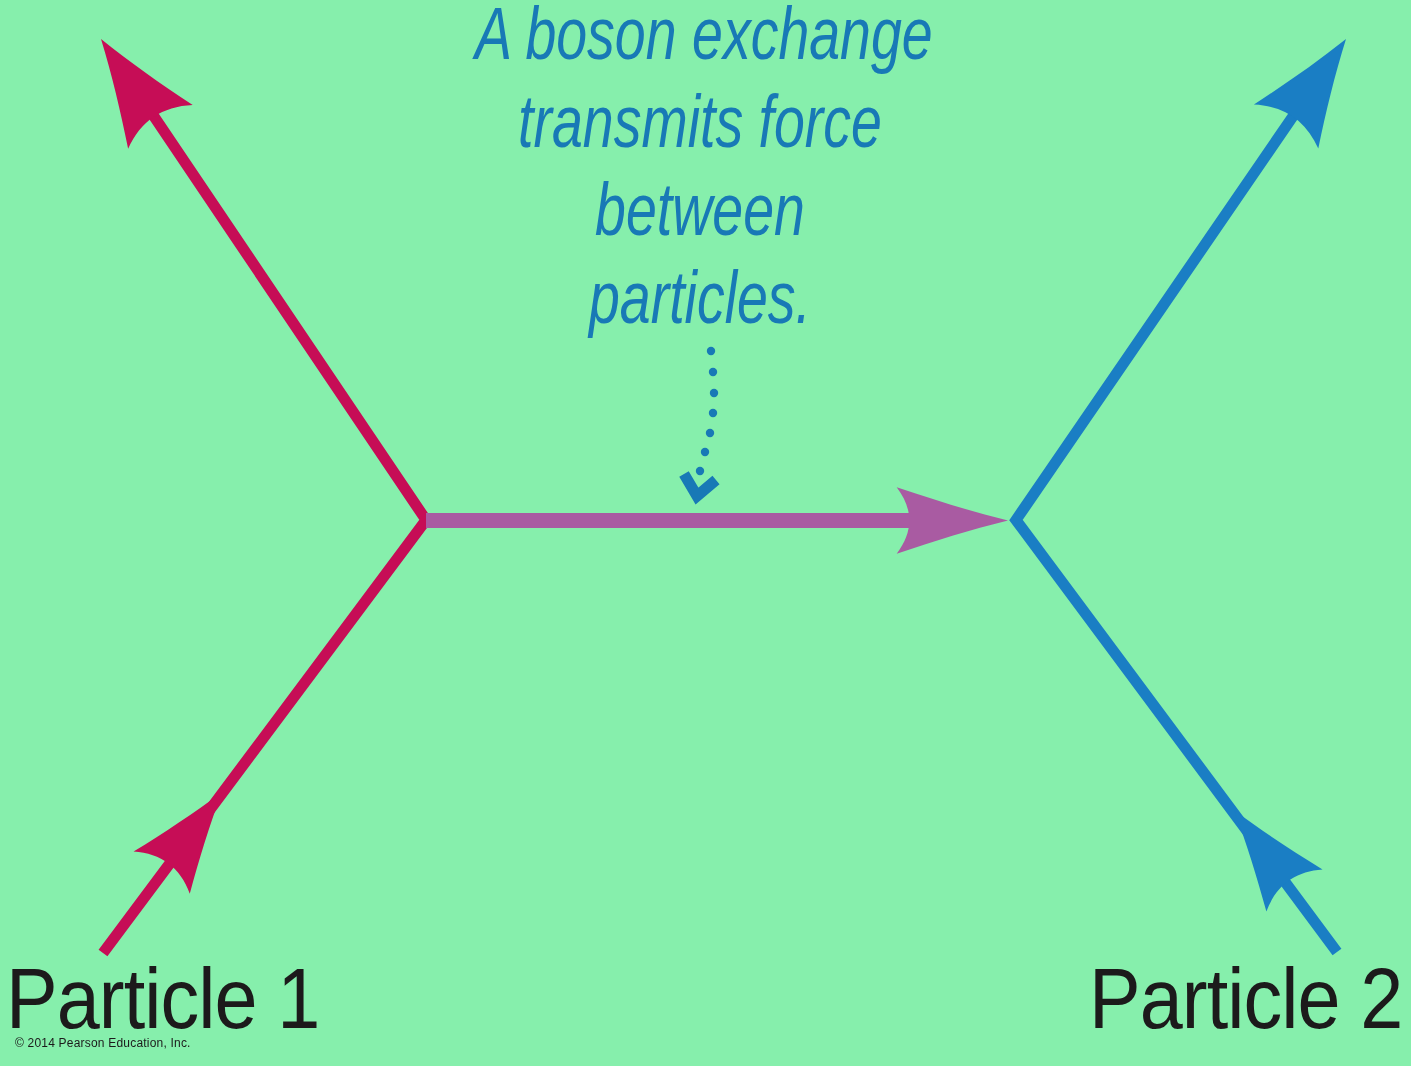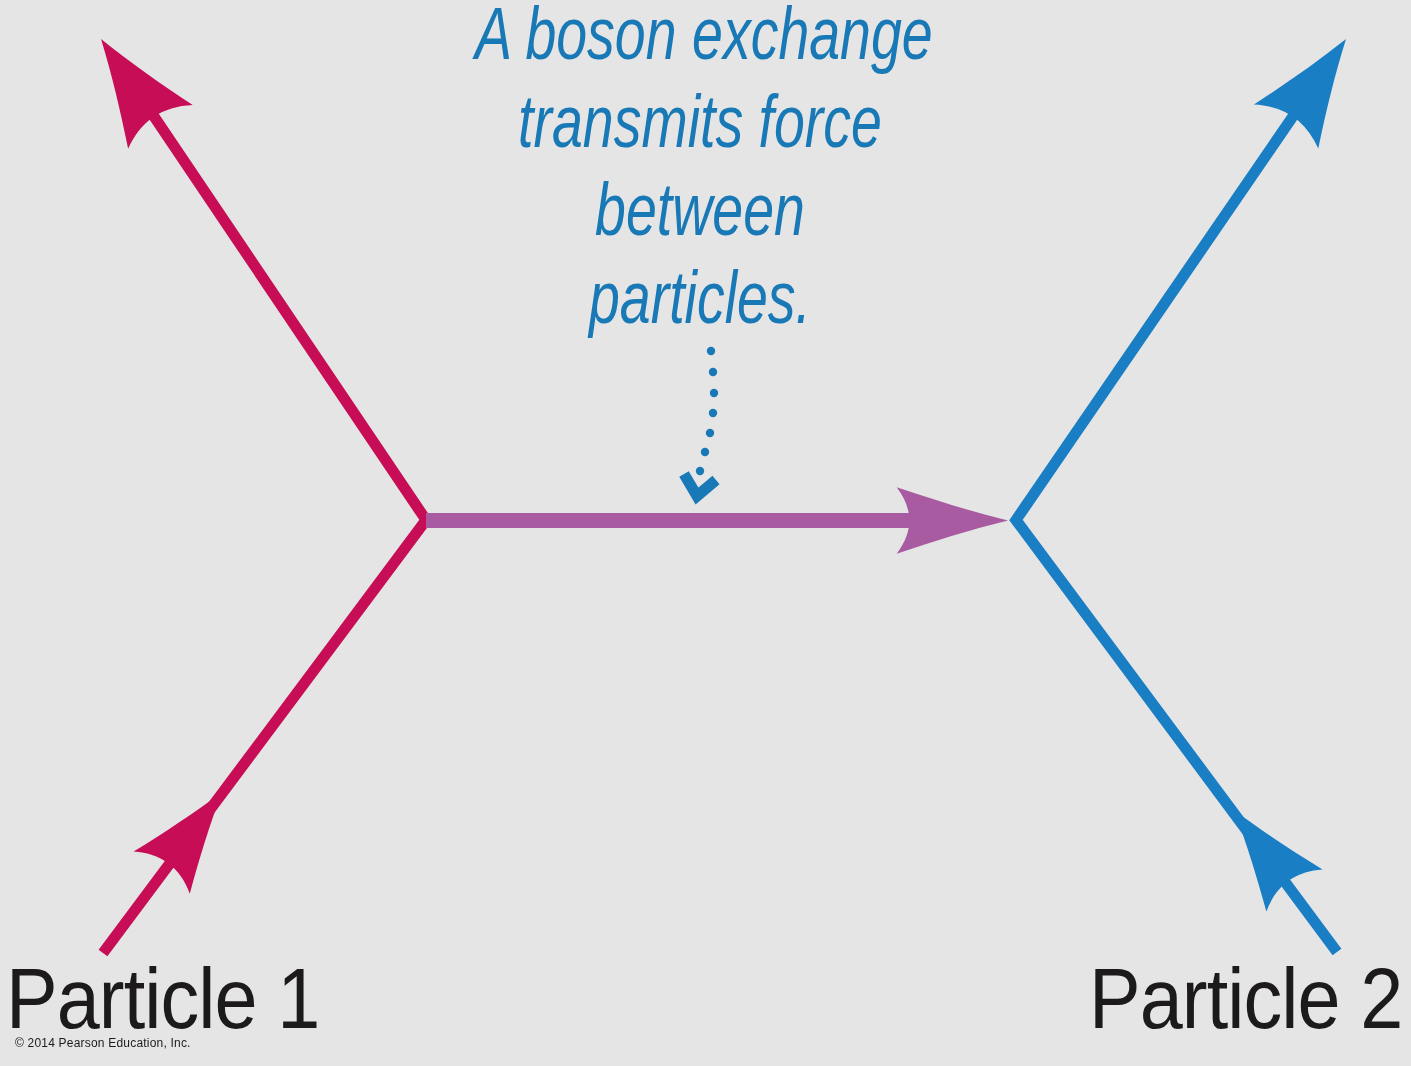--- a/index.html
+++ b/index.html
@@ -1,20 +1,20 @@
 <!DOCTYPE html>
 <html><head>
 <meta charset="utf-8">
 <style>
   html, body { margin: 0; padding: 0; background: #ffffff; }
   .stage {
     position: relative;
     width: 1411px;
     height: 1066px;
-    background: #e5e5e5;
+    background: #86efac;
     overflow: hidden;
     font-family: "Liberation Sans", sans-serif;
   }
   .diagram-svg {
     position: absolute;
     left: 0; top: 0;
     width: 1411px; height: 1066px;
   }
   .caption {
     position: absolute;

